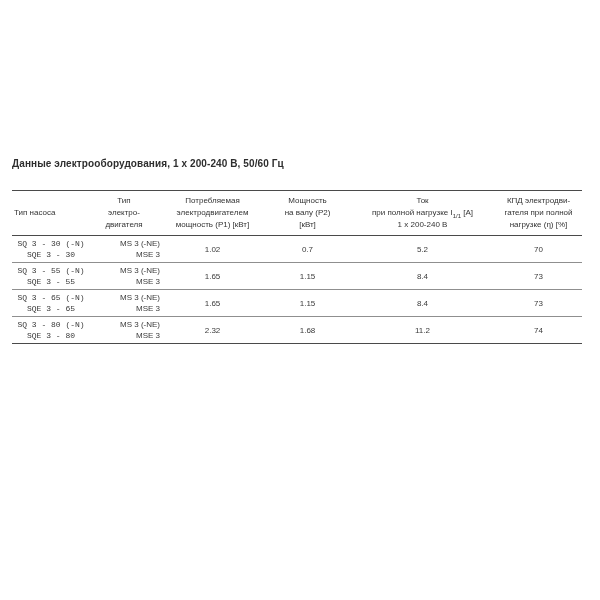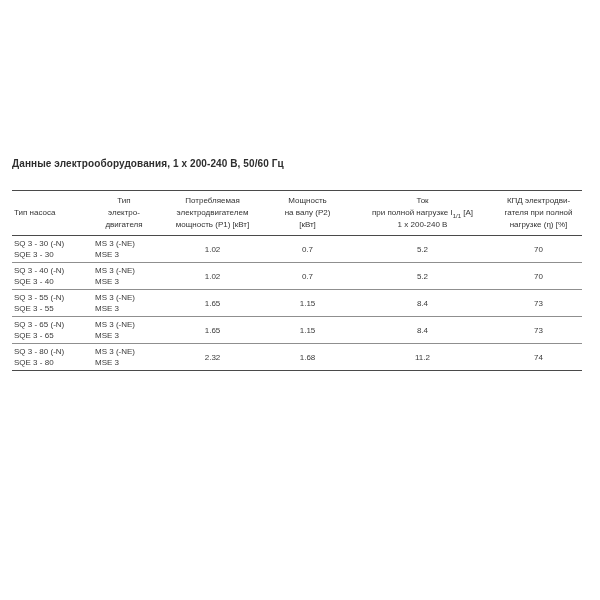--- a/index.html
+++ b/index.html
@@ -51,22 +51,22 @@
     font-size: 8px;
     line-height: 11px;
     height: 25px;
     vertical-align: middle;
     text-align: center;
     border-bottom: 1px solid #8f8f8f;
     padding: 2px 0;
     color: #3a3a3a;
   }
   tbody tr:last-child td { border-bottom: 1px solid #4a4a4a; }
-  tbody td.c-pump { text-align: left; padding-left: 2px; }
-  tbody td.c-motor { text-align: left; padding-left: 7px; }
+  tbody td.c-pump { text-align: center; padding-left: 2px; font-family: Liberation Mono, monospace; }
+  tbody td.c-motor { text-align: right; padding-left: 7px; }
   sub.sub { font-size: 6px; line-height: 0; }
 </style>
 </head>
 <body>
 
 <div class="page">
 
   <div class="doc-title">Данные электрооборудования, 1 x 200-240 В, 50/60 Гц</div>
 
   <table class="data-table">
@@ -120,34 +120,20 @@
           <div>MS 3 (-NE)</div>
           <div>MSE 3</div>
         </td>
         <td>1.02</td>
         <td>0.7</td>
         <td>5.2</td>
         <td>70</td>
       </tr>
       <tr>
         <td class="c-pump">
-          <div>SQ 3 - 40 (-N)</div>
-          <div>SQE 3 - 40</div>
-        </td>
-        <td class="c-motor">
-          <div>MS 3 (-NE)</div>
-          <div>MSE 3</div>
-        </td>
-        <td>1.02</td>
-        <td>0.7</td>
-        <td>5.2</td>
-        <td>70</td>
-      </tr>
-      <tr>
-        <td class="c-pump">
           <div>SQ 3 - 55 (-N)</div>
           <div>SQE 3 - 55</div>
         </td>
         <td class="c-motor">
           <div>MS 3 (-NE)</div>
           <div>MSE 3</div>
         </td>
         <td>1.65</td>
         <td>1.15</td>
         <td>8.4</td>

